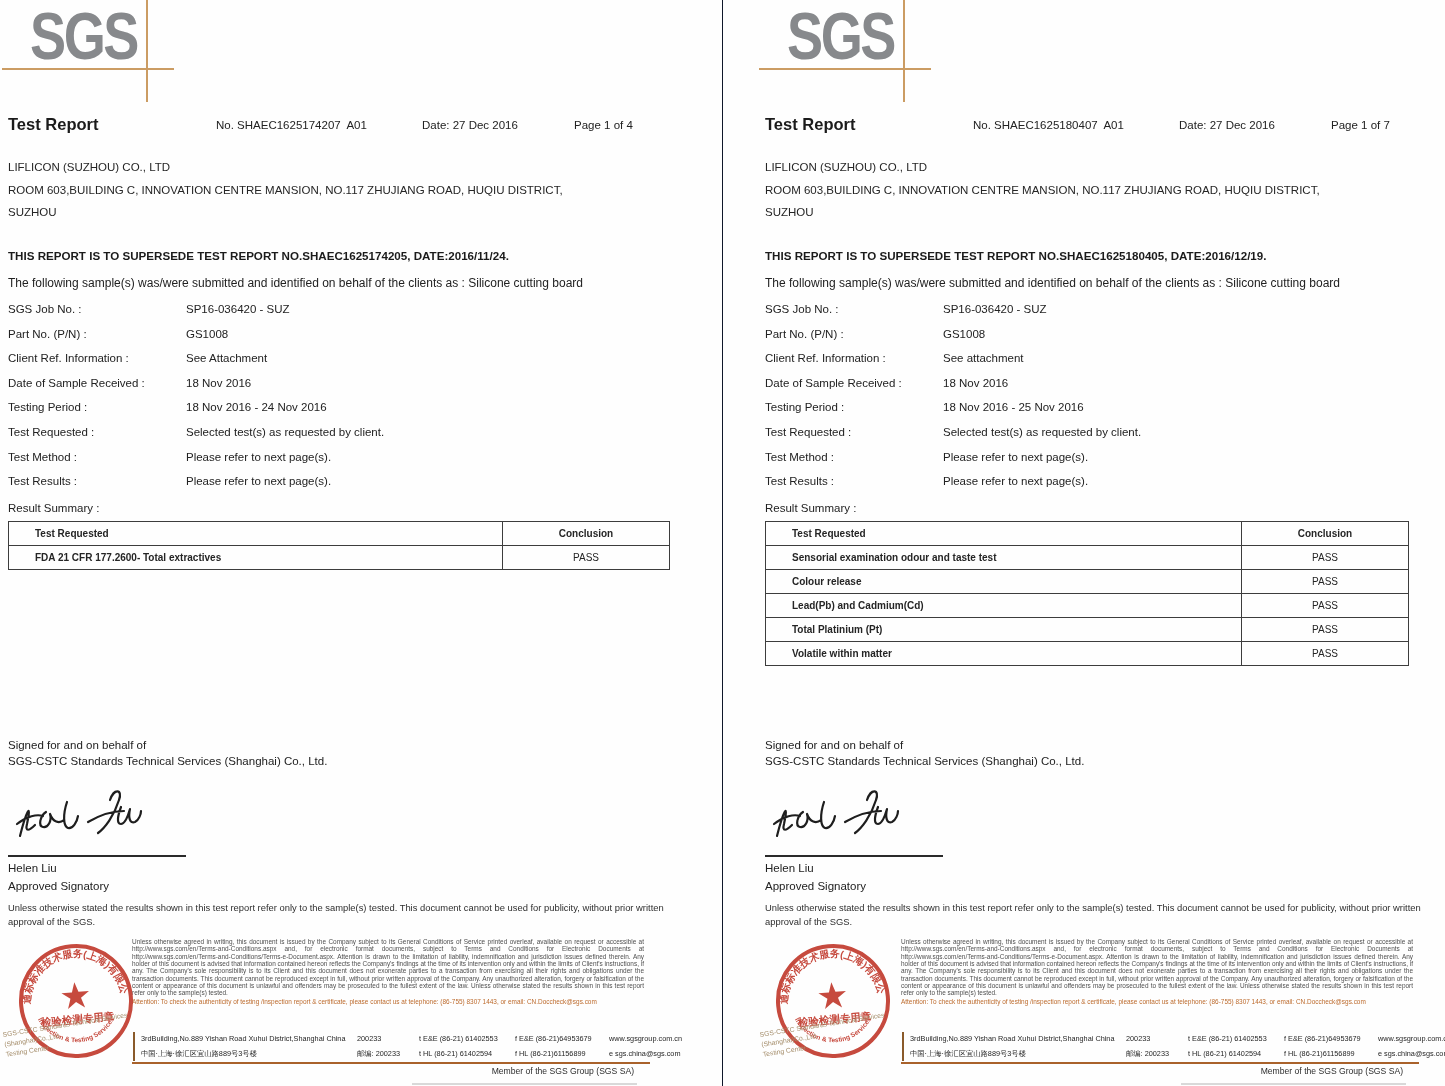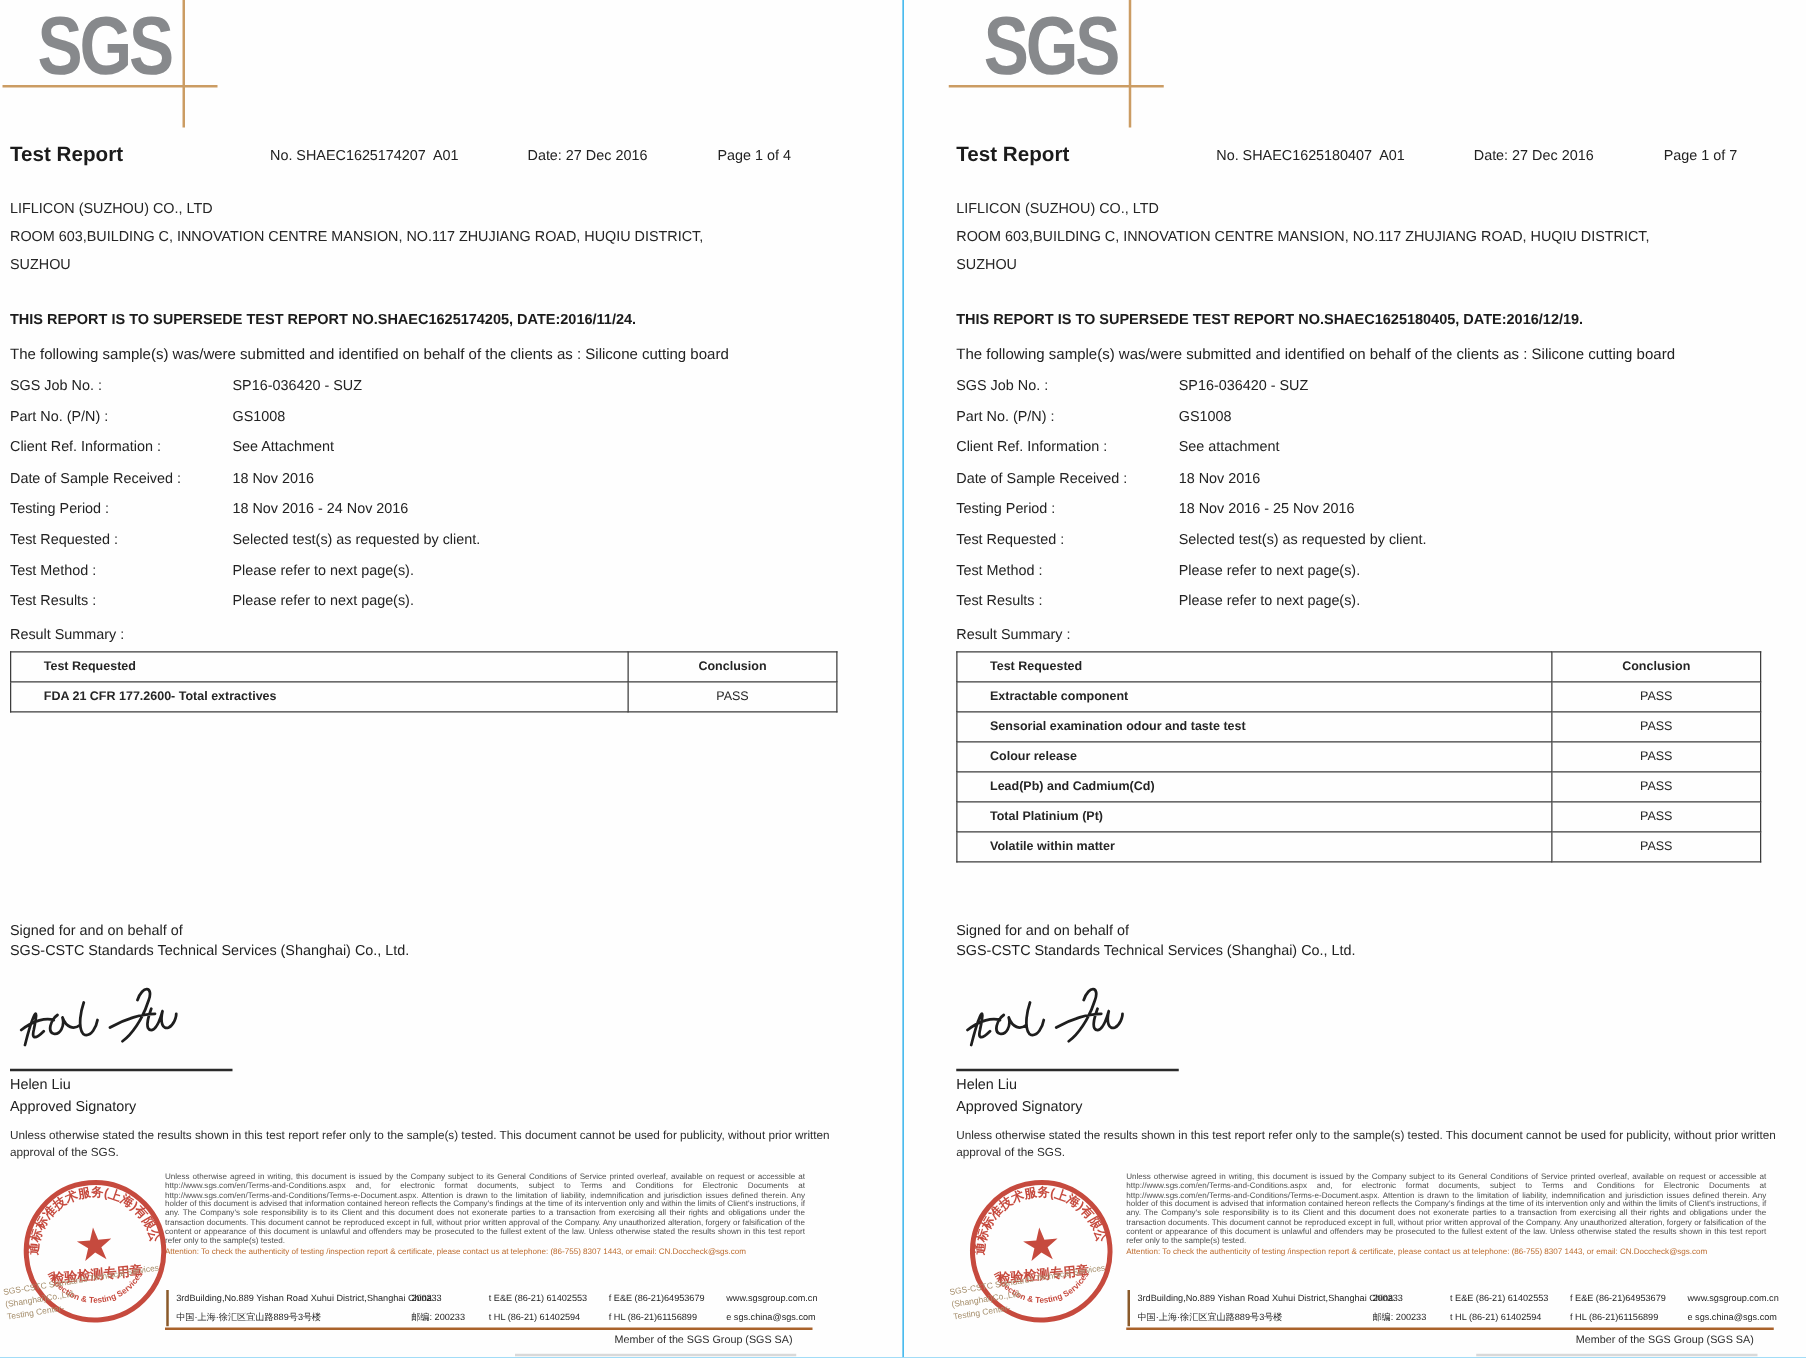--- a/index.html
+++ b/index.html
@@ -1,16 +1,16 @@
 <!DOCTYPE html>
 <html><head>
 <meta charset="utf-8">
 <style>
   html,body{margin:0;padding:0;background:#ffffff;}
-  .canvas{position:relative;width:1445px;height:1086px;background:#0ea5e9;overflow:hidden;
+  .canvas{position:relative;width:1445px;height:1086px;background:#0f172a;overflow:hidden;
           font-family:"Liberation Sans",sans-serif;color:#222;}
   .page{position:absolute;top:0;width:722px;height:1086px;background:#fefefe;
         --pl:8px;--pr:52px;--fpl:132px;}
   .page.left{left:0;}
   .page.right{left:723px;--pl:42px;--pr:36px;--fpl:178px;}
 
   
   .logo{position:absolute;top:4px;left:calc(var(--pl) + 18px);width:170px;height:104px;}
   .logo-text{position:absolute;top:0;left:4px;font-size:66px;font-weight:800;color:#87898c;
              letter-spacing:-3px;transform:scaleX(.82);transform-origin:left top;line-height:64px;}
@@ -55,21 +55,21 @@
 
   
   .fineprint{position:absolute;top:938px;left:var(--fpl);width:512px;
              font-size:6.45px;line-height:7.35px;color:#4e4e4e;text-align:justify;}
   .fineprint .attention{color:#bc6a2c;margin:1px 0 0 0;}
   .fineprint p{margin:0;}
   .addr-block{position:absolute;top:1032px;left:calc(var(--fpl) + 1px);width:506px;
               border-left:2px solid #8a5a2a;padding-left:6px;font-size:7.3px;line-height:14.5px;color:#1f1f1f;}
   .addr-line{display:flex;white-space:nowrap;}
   .a-addr{width:188px;flex:none;}
-  .a-postal{width:62px;flex:none;}
+  .a-postal{width:62px;flex:none;margin-left:28px;}
   .a-phone{width:96px;flex:none;}
   .a-fax{width:94px;flex:none;}
   .a-web{flex:1;text-align:right;}
   .footer-rule{position:absolute;top:1062px;left:var(--fpl);width:518px;height:2px;background:#a9622b;}
   .member{position:absolute;top:1066px;left:var(--fpl);width:518px;text-align:right;
           padding-right:16px;font-size:8.6px;color:#2c2c2c;box-sizing:border-box;}
   .member-underline{position:absolute;top:1083px;left:calc(var(--fpl) + 280px);width:225px;height:2px;background:#d9d9d9;}
 
   .stamp{position:absolute;top:940px;left:calc(var(--pl) + 8px);width:120px;height:122px;
          opacity:.92;transform:rotate(-5deg);}
@@ -269,24 +269,20 @@
     <div class="rs-label">Result Summary :</div>
     <table class="rs-table">
       <thead>
         <tr>
           <th class="col-test">Test Requested</th>
           <th class="col-conc">Conclusion</th>
         </tr>
       </thead>
       <tbody>
 
-      <tr>
-          <td class="col-test">Extractable component</td>
-          <td class="col-conc">PASS</td>
-        </tr>
           <tr>
           <td class="col-test">Sensorial examination odour and taste test</td>
           <td class="col-conc">PASS</td>
         </tr>
           <tr>
           <td class="col-test">Colour release</td>
           <td class="col-conc">PASS</td>
         </tr>
           <tr>
           <td class="col-test">Lead(Pb) and Cadmium(Cd)</td>

